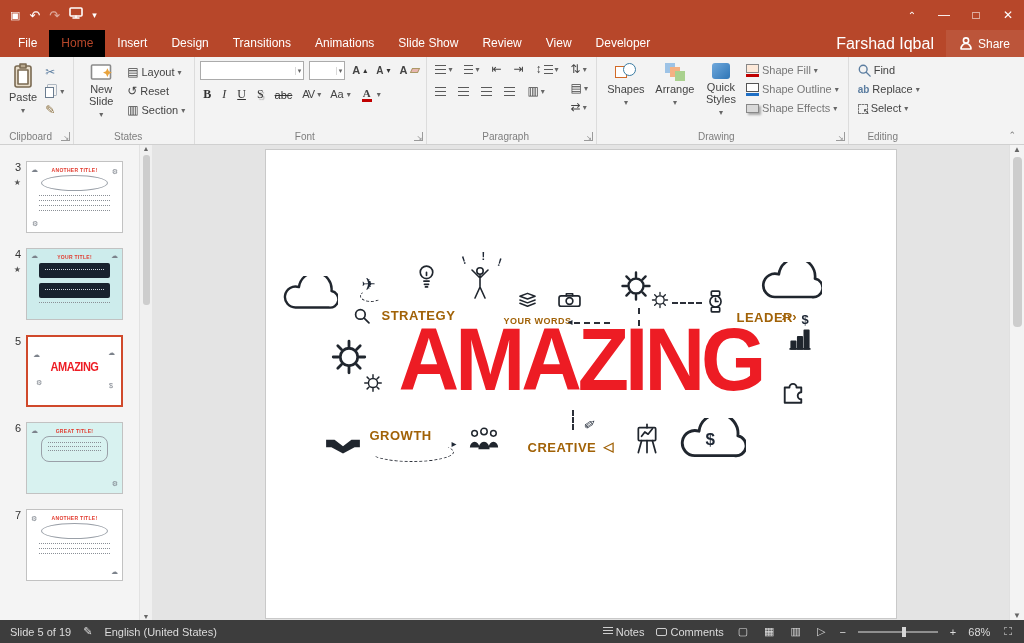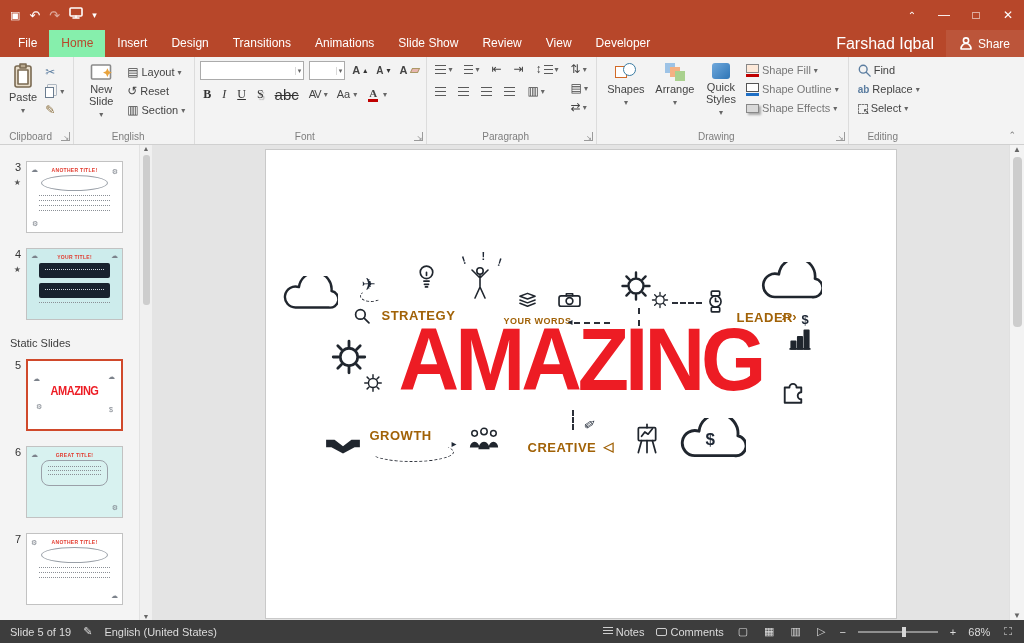--- a/index.html
+++ b/index.html
@@ -13,21 +13,21 @@
   .qat .dim { opacity:.55; }
   .qat .tiny { font-size:9px; }
   .tb-title { position:absolute; left:0; right:0; text-align:center; font-size:12px; }
   .winctl { margin-left:auto; display:flex; z-index:2; }
   .winbtn { width:32px; height:30px; display:flex; align-items:center; justify-content:center; font-size:12px; cursor:default; }
   .ribopts { font-size:10px; }
 
   
   .tabrow { height:27px; background:#b7472a; display:flex; align-items:stretch; color:#fff; font-size:12px; padding-left:6px; flex:0 0 auto; }
   .tab { padding:6px 12px 5px; white-space:nowrap; }
-  .tab.active { background:#86efac; color:#b7472a; }
+  .tab.active { background:#000000; color:#b7472a; }
   .tellme { display:flex; align-items:center; gap:6px; padding:5px 10px; white-space:nowrap; }
   .trspacer { flex:1; }
   .account { display:flex; align-items:center; padding:0 12px; font-size:16px; white-space:nowrap; }
   .sharebtn { display:flex; align-items:center; gap:6px; padding:0 14px; background:rgba(255,255,255,.08); }
 
   
   .ribbon { height:88px; background:#f3f3f3; border-bottom:1px solid #d0d0d0; display:flex; position:relative; flex:0 0 auto; font-size:11px; color:#444; }
   .rgroup { position:relative; border-right:1px solid #dcdcdc; padding:4px 5px 16px; display:flex; align-items:flex-start; }
   .glabel { position:absolute; bottom:2px; left:2px; right:14px; text-align:center; font-size:10px; color:#7d7d7d; white-space:nowrap; }
   .launcher { position:absolute; bottom:3px; right:3px; width:9px; height:9px; border-right:1px solid #9a9a9a; border-bottom:1px solid #9a9a9a; }
@@ -42,21 +42,21 @@
   .combo { display:inline-flex; align-items:center; justify-content:space-between; background:#fff; border:1px solid #ababab; height:19px; padding:0 2px 0 5px; }
   .combo .cbtn { font-size:7px; color:#666; border-left:1px solid #d9d9d9; padding-left:2px; }
   .fontname { width:104px; } .fontsize { width:36px; }
   .fcol { display:flex; flex-direction:column; gap:5px; }
   .frow { display:flex; align-items:center; gap:5px; }
   .fmt { font-size:12px; padding:1px 3px; color:#333; }
   .fmt.b { font-weight:bold; font-family:"Liberation Serif",serif; }
   .fmt.i { font-style:italic; font-family:"Liberation Serif",serif; }
   .fmt.u { text-decoration:underline; font-family:"Liberation Serif",serif; }
   .fmt.s { text-shadow:1.5px 1.5px 1px #aaa; font-family:"Liberation Serif",serif; }
-  .fmt.st { text-decoration:line-through; font-size:15px;text-align:center; }
+  .fmt.st { text-decoration:line-through; font-size:11px;text-align:center; }
   .fclr { position:relative; padding:1px 3px 3px; font-weight:bold; font-family:"Liberation Serif",serif; }
   .fclr::after { content:""; position:absolute; left:2px; right:2px; bottom:1px; height:3px; background:#c00000; }
   .eraser { display:inline-block; width:8px; height:5px; background:#e8b6b0; border:1px solid #a96; transform:skewX(-25deg); margin-left:1px; }
   .pl { display:inline-block; width:11px; height:9px; background:repeating-linear-gradient(to bottom,#5a5a5a 0 1.3px, transparent 1.3px 3.8px); }
   .pl.short { width:9px; }
   .pico { display:flex; align-items:center; gap:2px; padding:1px 3px; }
   .prow { display:flex; align-items:center; gap:6px; }
   .pcol { display:flex; flex-direction:column; gap:6px; }
   .pside { display:flex; flex-direction:column; gap:3px; margin-left:6px; }
   .shapeic { position:relative; width:22px; height:18px; }
@@ -290,21 +290,21 @@
         <span class="sbtn">
             <span class="g">↺</span>
             <span>Reset</span>
           </span>
         <span class="sbtn">
             <span class="g">▥</span>
             <span>Section</span>
             <span class="cr">▾</span>
           </span>
       </div>
-      <span class="glabel">English</span>
+      <span class="glabel">States</span>
     </div>
 
     <div class="rgroup">
       <div class="fcol">
         <div class="frow">
           <span class="combo fontname">
               <span></span>
               <span class="cbtn">▾</span>
             </span>
           <span class="combo fontsize">
@@ -510,21 +510,20 @@
           <div class="thumb t-cyan1">
             <span class="mtitle">YOUR TITLE!</span>
             <span class="minicloud" style="left:4px;top:3px">☁</span>
             <span class="minicloud" style="right:4px;top:3px">☁</span>
             <div class="darkbox"></div>
             <div class="darkbox" style="margin-top:5px"></div>
             <div class="doodleline"></div>
           </div>
         </div>
 
-        <div class="sectlabel">Static Slides</div>
 
         <div class="thumbrow">
           <div class="numcol"><span>5</span></div>
           <div class="thumb selected">
             <span class="mamazing">AMAZING</span>
             <span class="minicloud" style="left:5px;top:14px">☁</span>
             <span class="minicloud" style="right:6px;top:12px">☁</span>
             <span class="minicloud" style="left:8px;bottom:18px">⚙</span>
             <span class="minicloud" style="right:8px;bottom:16px">$</span>
           </div>

